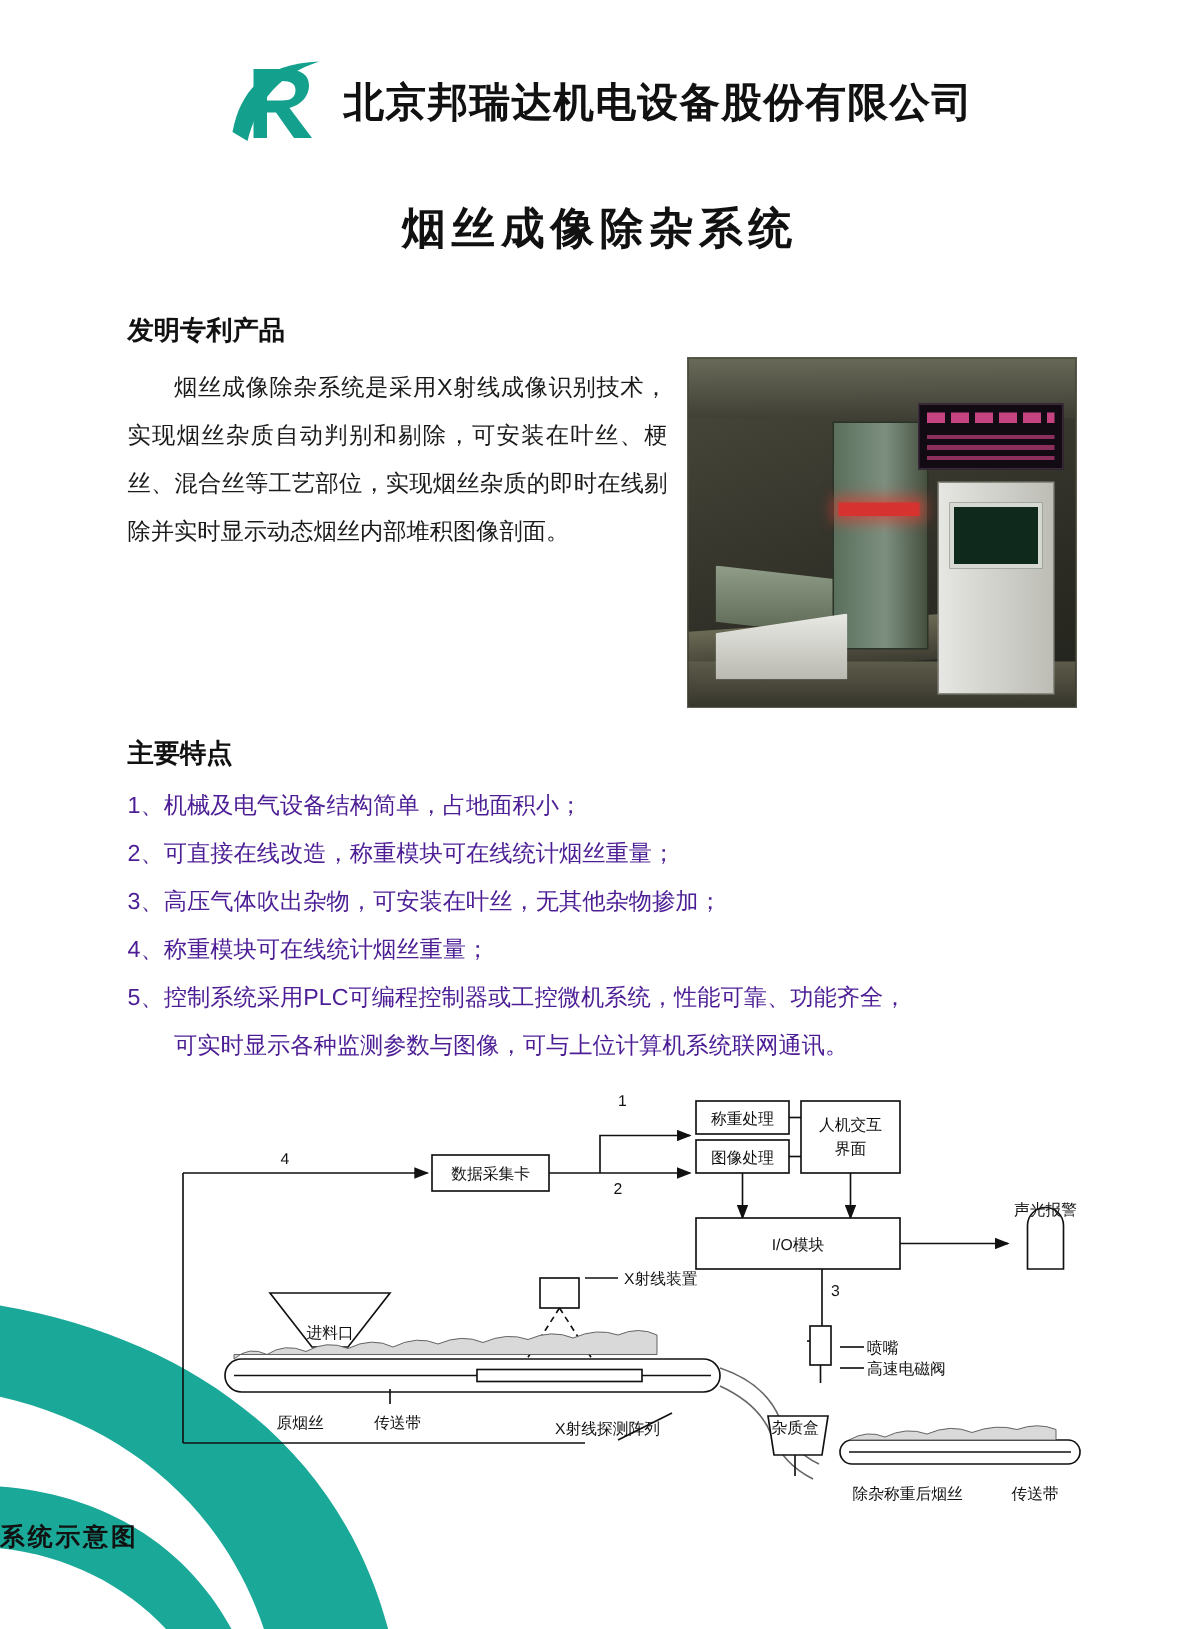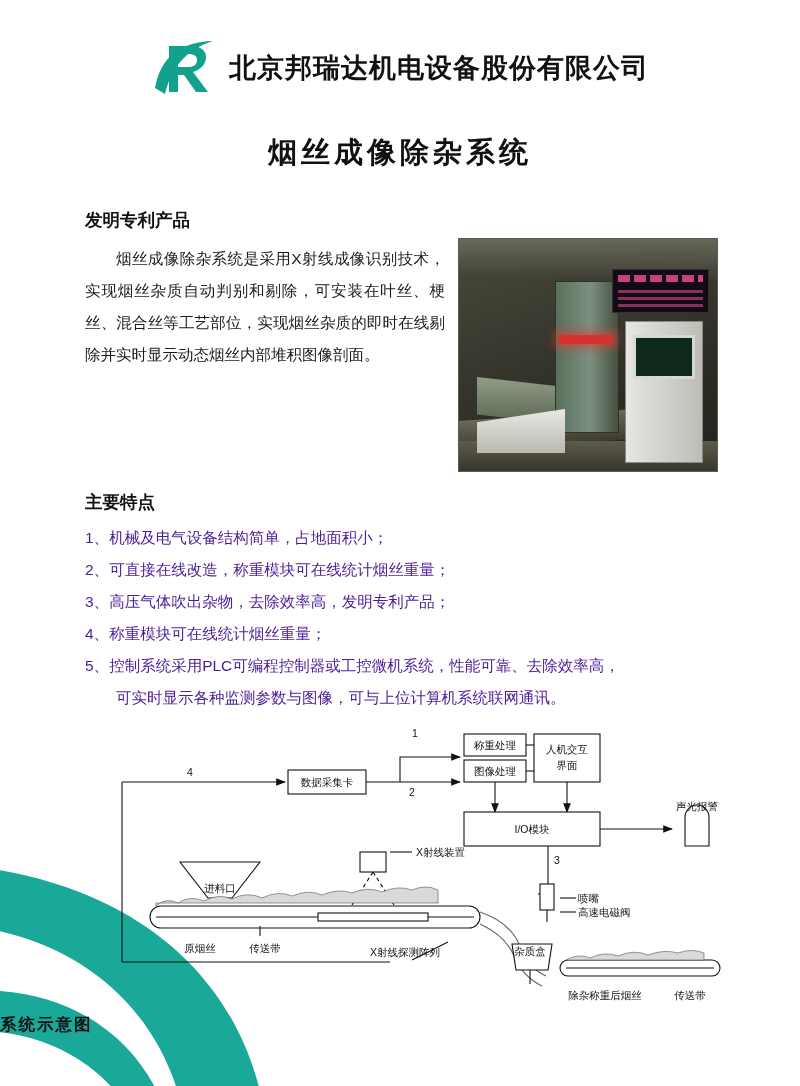--- a/index.html
+++ b/index.html
@@ -264,27 +264,27 @@
 
   <div class="section-heading" id="features-heading">主要特点</div>
   <div class="feature-list">
     <div class="feature-item">
       <span>1、</span><span>机械及电气设备结构简单，占地面积小；</span>
     </div>
     <div class="feature-item">
       <span>2、</span><span>可直接在线改造，称重模块可在线统计烟丝重量；</span>
     </div>
     <div class="feature-item">
-      <span>3、</span><span>高压气体吹出杂物，去除效率高，发明专利产品；</span>
+      <span>3、</span><span>高压气体吹出杂物，可安装在叶丝，无其他杂物掺加；</span>
     </div>
     <div class="feature-item">
       <span>4、</span><span>称重模块可在线统计烟丝重量；</span>
     </div>
     <div class="feature-item">
-      <span>5、</span><span>控制系统采用PLC可编程控制器或工控微机系统，性能可靠、去除效率高，</span>
+      <span>5、</span><span>控制系统采用PLC可编程控制器或工控微机系统，性能可靠、功能齐全，</span>
       <span class="cont">可实时显示各种监测参数与图像，可与上位计算机系统联网通讯。</span>
     </div>
   </div>
 
   <svg class="swoosh" viewBox="0 0 420 330">
     <path d="M420 330 C 420 150, 300 40, 120 20 C 60 14, 10 30, 0 60 L0 120 C 20 88, 70 74, 120 80 C 250 96, 340 190, 340 330 Z" fill="#1aa898"></path>
     <path d="M340 330 C 330 210, 250 140, 150 132 C 90 127, 40 150, 0 190 L0 330 Z" fill="#ffffff"></path>
     <path d="M330 330 C 320 215, 245 152, 150 145 C 85 140, 30 168, 0 215 L0 250 C 35 205, 90 180, 148 186 C 232 194, 296 256, 300 330 Z" fill="#1aa898"></path>
   </svg>
 

